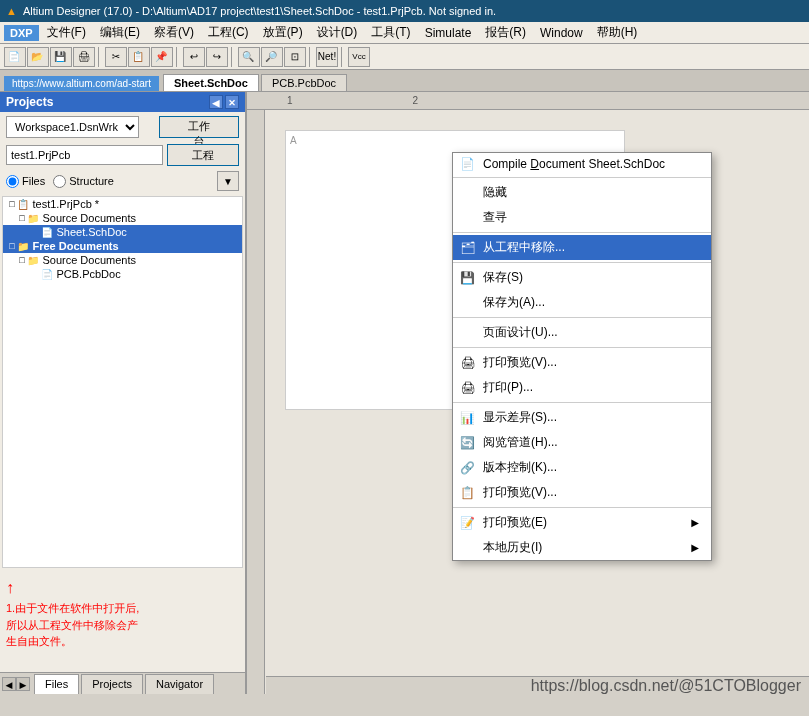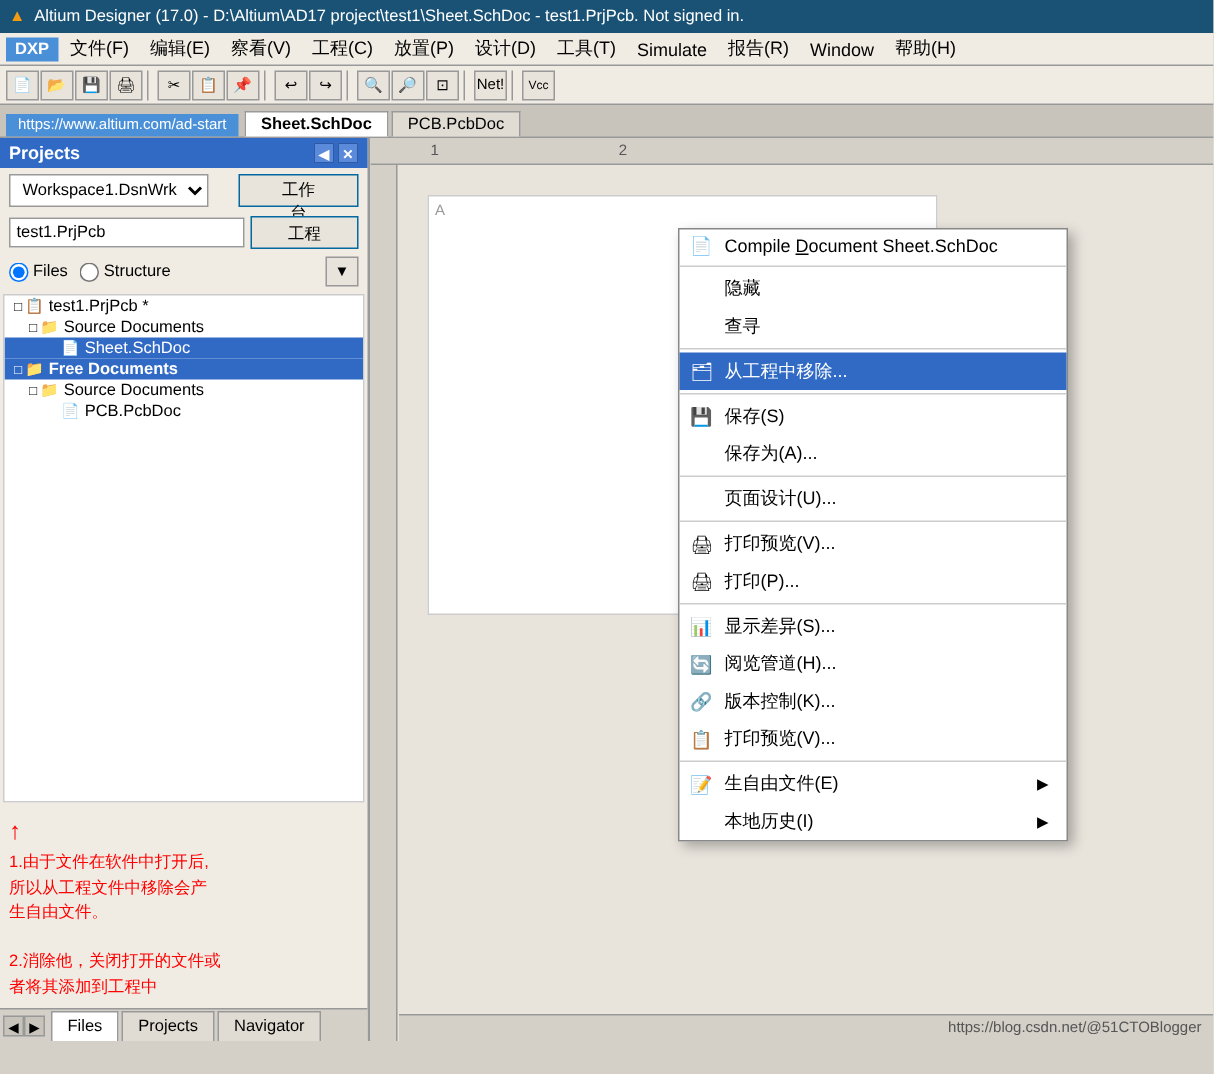--- a/index.html
+++ b/index.html
@@ -209,24 +209,20 @@
     </div>
 
     <div id="annotation">
       <span style="color:red; font-size:16px;">↑</span>
       <div>
         <span>1.由于文件在软件中打开后,</span><br>
         <span>所以从工程文件中移除会产</span><br>
         <span>生自由文件。</span>
       </div>
       <br>
-      <div>
-        <span>2.消除他，关闭打开的文件或</span><br>
-        <span>者将其添加到工程中</span>
-      </div>
     </div>
 
     <div id="bottom-tabs">
       <div class="bottom-nav">
         <div class="nav-arrow">◀</div>
         <div class="nav-arrow">▶</div>
       </div>
       <div class="bottom-tab active">Files</div>
       <div class="bottom-tab">Projects</div>
       <div class="bottom-tab">Navigator</div>
@@ -239,21 +235,21 @@
       <span style="margin-right: 120px;">1</span>
       <span>2</span>
     </div>
 
     <div id="ruler-left"></div>
 
     <div id="sheet-area" style="margin-left: 38px; margin-top: 38px;">
       <div style="position:absolute; top:4px; left:4px; font-size:10px; color:#999;">A</div>
     </div>
 
-    <div style="position:absolute; bottom:0; right:0; left:0; height:18px; background:#d4d0c8; border-top:1px solid #999; display:flex; align-items:center; justify-content:flex-end; padding-right:8px; font-size:10px; color:#555;margin-left:19px;">
+    <div style="position:absolute; bottom:0; right:0; left:0; height:18px; background:#d4d0c8; border-top:1px solid #999; display:flex; align-items:center; justify-content:flex-end; padding-right:8px; font-size:16px; color:#555;margin-left:19px;">
       <span>https://blog.csdn.net/@51CTOBlogger</span>
     </div>
 
     <div id="context-menu">
 
       <div class="ctx-item">
         <span class="ctx-icon">📄</span>
         <span>Compile <u>D</u>ocument Sheet.SchDoc</span>
       </div>
       <div class="ctx-separator"></div>
@@ -303,21 +299,21 @@
         <span class="ctx-icon">🔗</span>
         <span>版本控制(K)...</span>
       </div>
       <div class="ctx-item">
         <span class="ctx-icon">📋</span>
         <span>打印预览(V)...</span>
       </div>
       <div class="ctx-separator"></div>
       <div class="ctx-item">
         <span class="ctx-icon">📝</span>
-        <span>生自由文件(E)</span>
+        <span>打印预览(E)</span>
         <span class="ctx-arrow">▶</span>
       </div>
       <div class="ctx-item">
         <span>本地历史(I)</span>
         <span class="ctx-arrow">▶</span>
       </div>
     </div>
   </div>
 </div>
 

